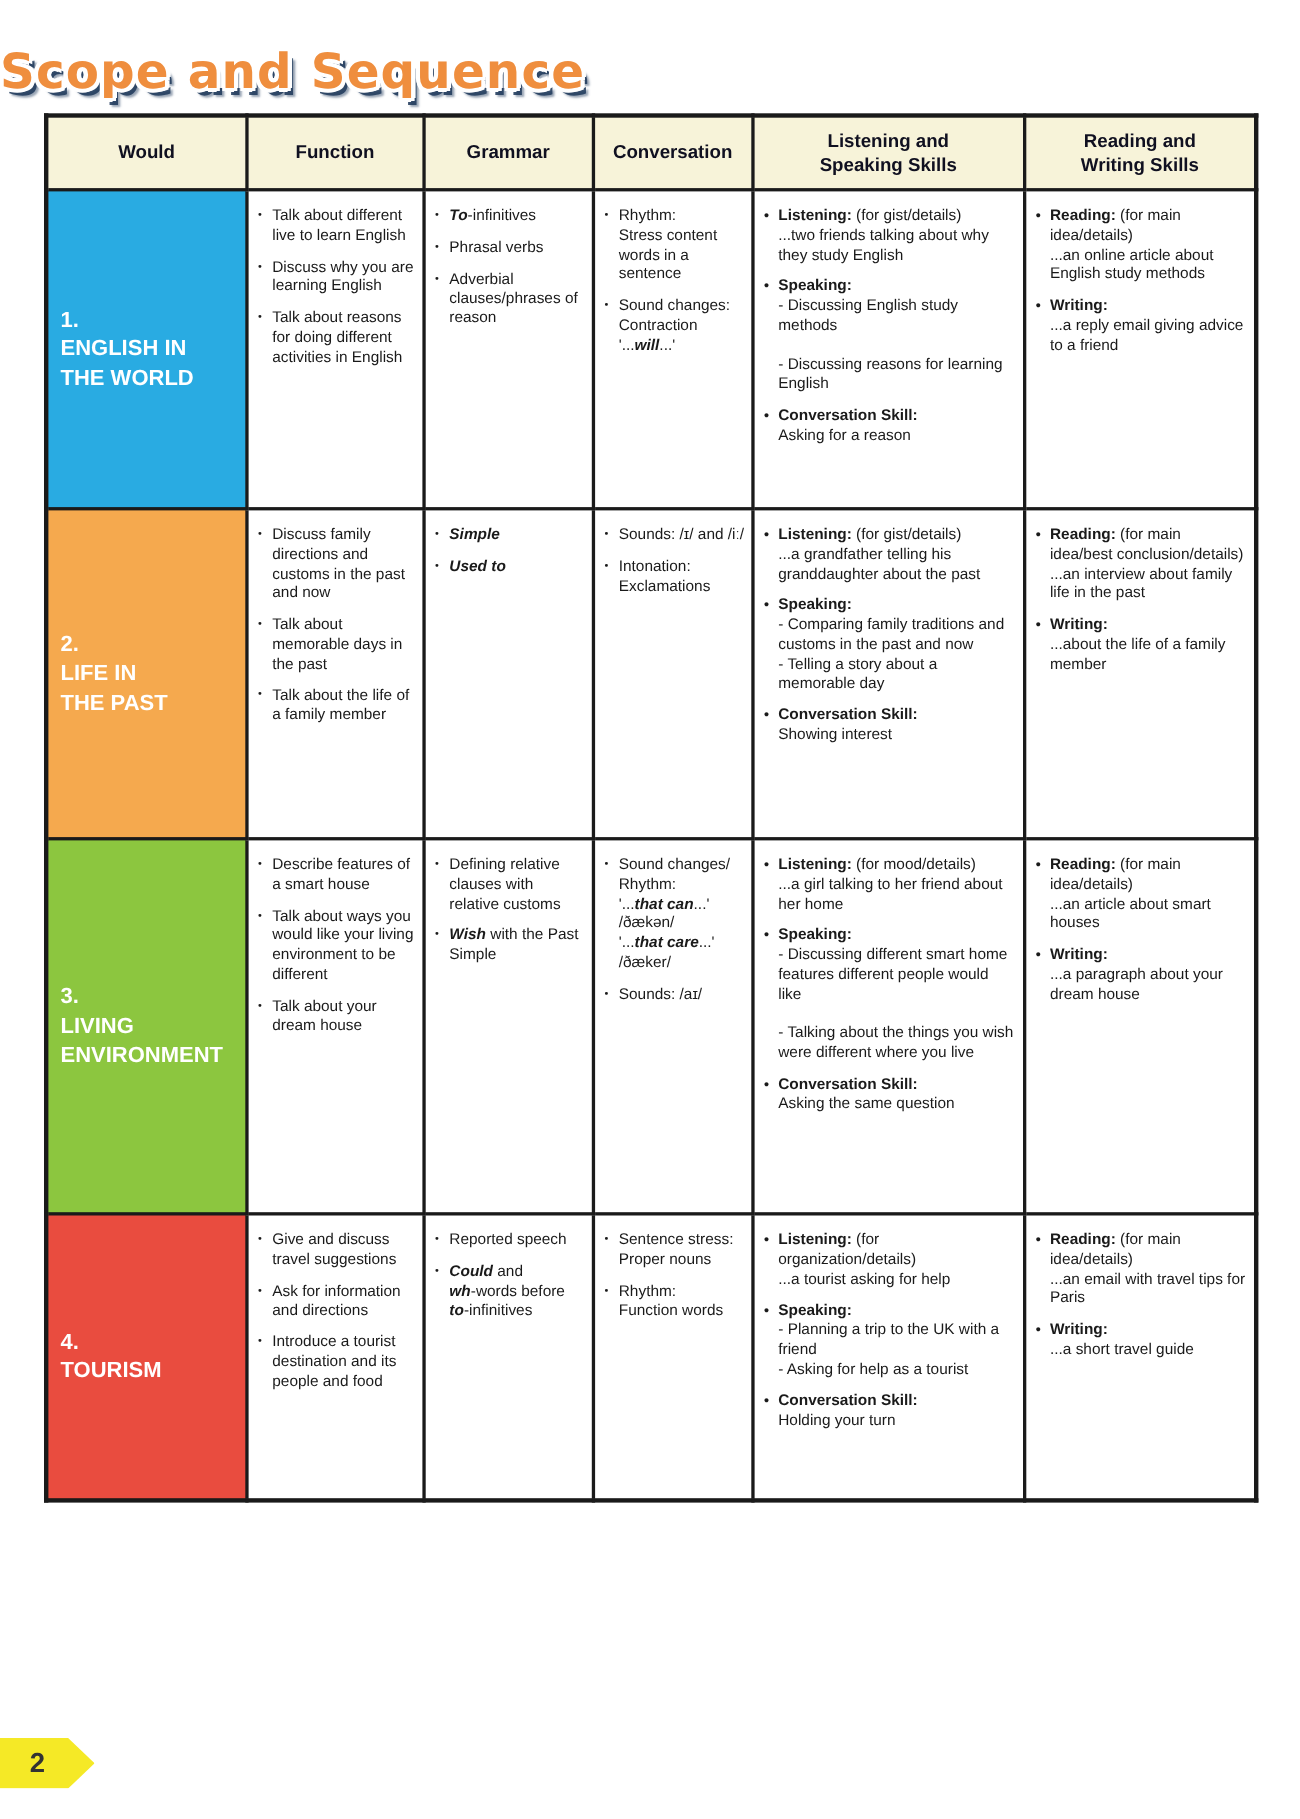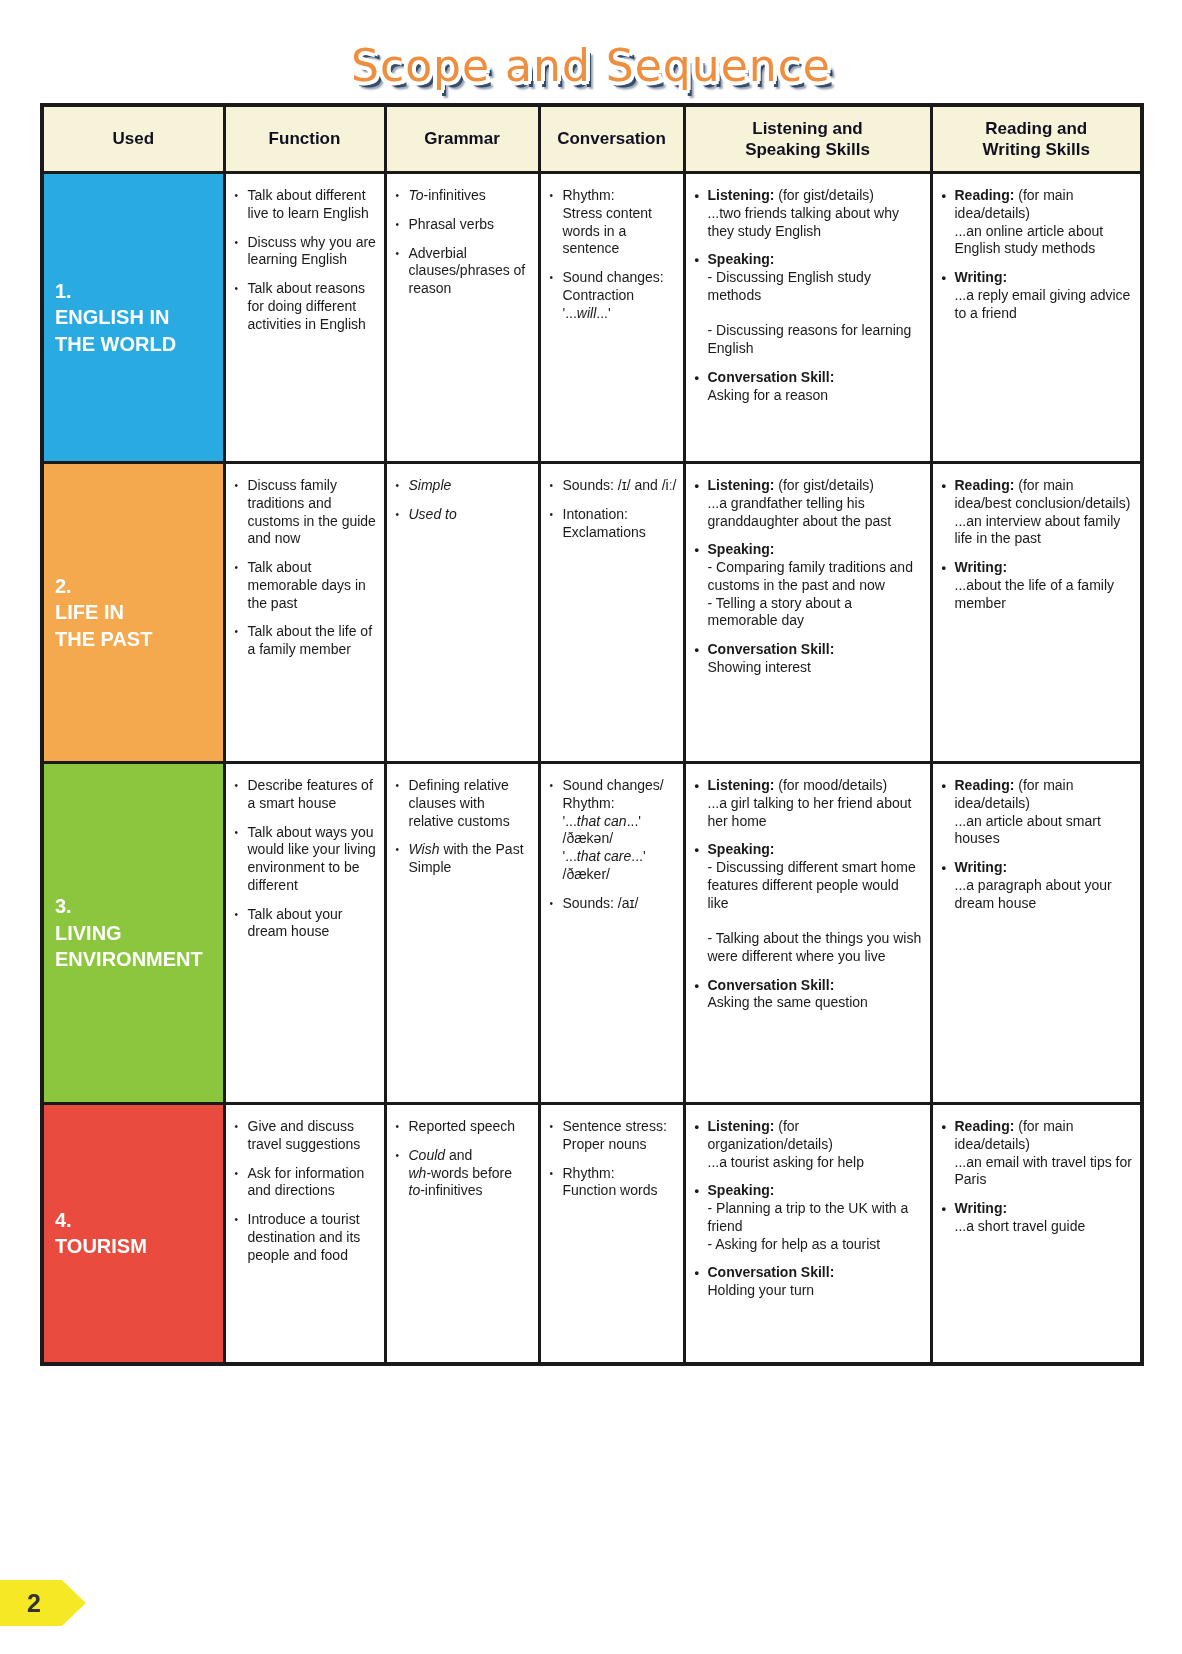--- a/index.html
+++ b/index.html
@@ -4,23 +4,23 @@
 <style>
   html,body{margin:0;padding:0;}
   body{
     width:1182px;height:1654px;overflow:hidden;position:relative;
     font-family:"Liberation Sans",sans-serif;
     background:
       radial-gradient(ellipse 420px 760px at 103% 36%, rgba(41,171,226,.55), rgba(41,171,226,0) 72%),
       linear-gradient(180deg,#2d5e8e 0%,#3a6d9d 16%,#57x 0,#5d8fb8 38%,#94b9d6 58%,#c8dcec 74%,#eaf3f9 87%,#ffffff 97%,#ffffff 100%);
   }
   .page-title{
-    margin:40px auto 12px auto;text-align:center;
+    margin:40px auto 12px auto;
     font-family:"DejaVu Sans","Liberation Sans",sans-serif;
-    font-size:44px;font-weight:normal;letter-spacing:1px;color:#ef8e3e;
+    font-size:44px;font-weight:bold;letter-spacing:1px;color:#ef8e3e;
     text-shadow:
       -3px -3px 0 #fff,3px -3px 0 #fff,-3px 3px 0 #fff,3px 3px 0 #fff,
       -4px 0 0 #fff,4px 0 0 #fff,0 -4px 0 #fff,0 4px 0 #fff,
       5px 6px 0 rgba(27,54,88,.85),7px 8px 2px rgba(27,54,88,.45);
   }
   table.scope{
     border-collapse:collapse;margin-left:40px;width:1100px;background:#fff;
     border:4px solid #1a1a1a;table-layout:fixed;
   }
   th{
@@ -36,21 +36,21 @@
   }
   td.content-cell{
     background:#fff;vertical-align:top;
     padding:13px 6px 8px 9px;font-size:14px;line-height:1.27;color:#1a1a1a;
   }
   .bullet-item{display:flex;margin-bottom:11px;}
   .dot{flex:0 0 13px;font-size:10px;padding-top:3px;color:#1a1a1a;}
   .col-listening_speaking .dot,.col-reading_writing .dot{font-size:13px;padding-top:1px;font-weight:bold;}
   .bullet-text{flex:1;}
   .bullet-text b{font-weight:bold;text-align:center;}
-  .bullet-text i{font-style:italic;}
+  .bullet-text i{font-style:italic;font-weight:bold;}
   .page-tab{
     position:absolute;left:0;top:1580px;width:86px;height:46px;
     background:#f5e926;
     clip-path:polygon(0 0,72% 0,100% 50%,72% 100%,0 100%);
     display:flex;align-items:center;justify-content:center;
   }
   .page-tab .num{font-size:25px;font-weight:bold;color:#333;margin-right:18px;}
 </style>
 </head>
 <body>
@@ -61,21 +61,21 @@
   <colgroup>
     <col style="width:182px">
       <col style="width:161px">
       <col style="width:154px">
     <col style="width:145px">
       <col style="width:247px">
       <col style="width:211px">
   </colgroup>
   <thead>
     <tr>
-      <th>Used</th>
+      <th>Would</th>
       <th>Function</th>
       <th>Grammar</th>
       <th>Conversation</th>
       <th>Listening and
 Speaking Skills</th>
       <th>Reading and
 Writing Skills</th>
     </tr>
   </thead>
   <tbody>
@@ -148,21 +148,21 @@
         </td>
       </tr>
       <tr style="height: 300px;">
         <td class="unit-cell" style="background: rgb(245, 169, 78);">
           <div>2.</div>
           <div>LIFE IN<br>THE PAST</div>
         </td>
         <td class="content-cell col-function">
           <div class="bullet-item">
             <span class="dot">•</span>
-            <span class="bullet-text"><span>Discuss family traditions and customs in the guide and now</span></span>
+            <span class="bullet-text"><span>Discuss family directions and customs in the past and now</span></span>
           </div>
           <div class="bullet-item">
             <span class="dot">•</span>
             <span class="bullet-text"><span>Talk about memorable days in the past</span></span>
           </div>
           <div class="bullet-item">
             <span class="dot">•</span>
             <span class="bullet-text"><span>Talk about the life of a family member</span></span>
           </div>
         </td>

